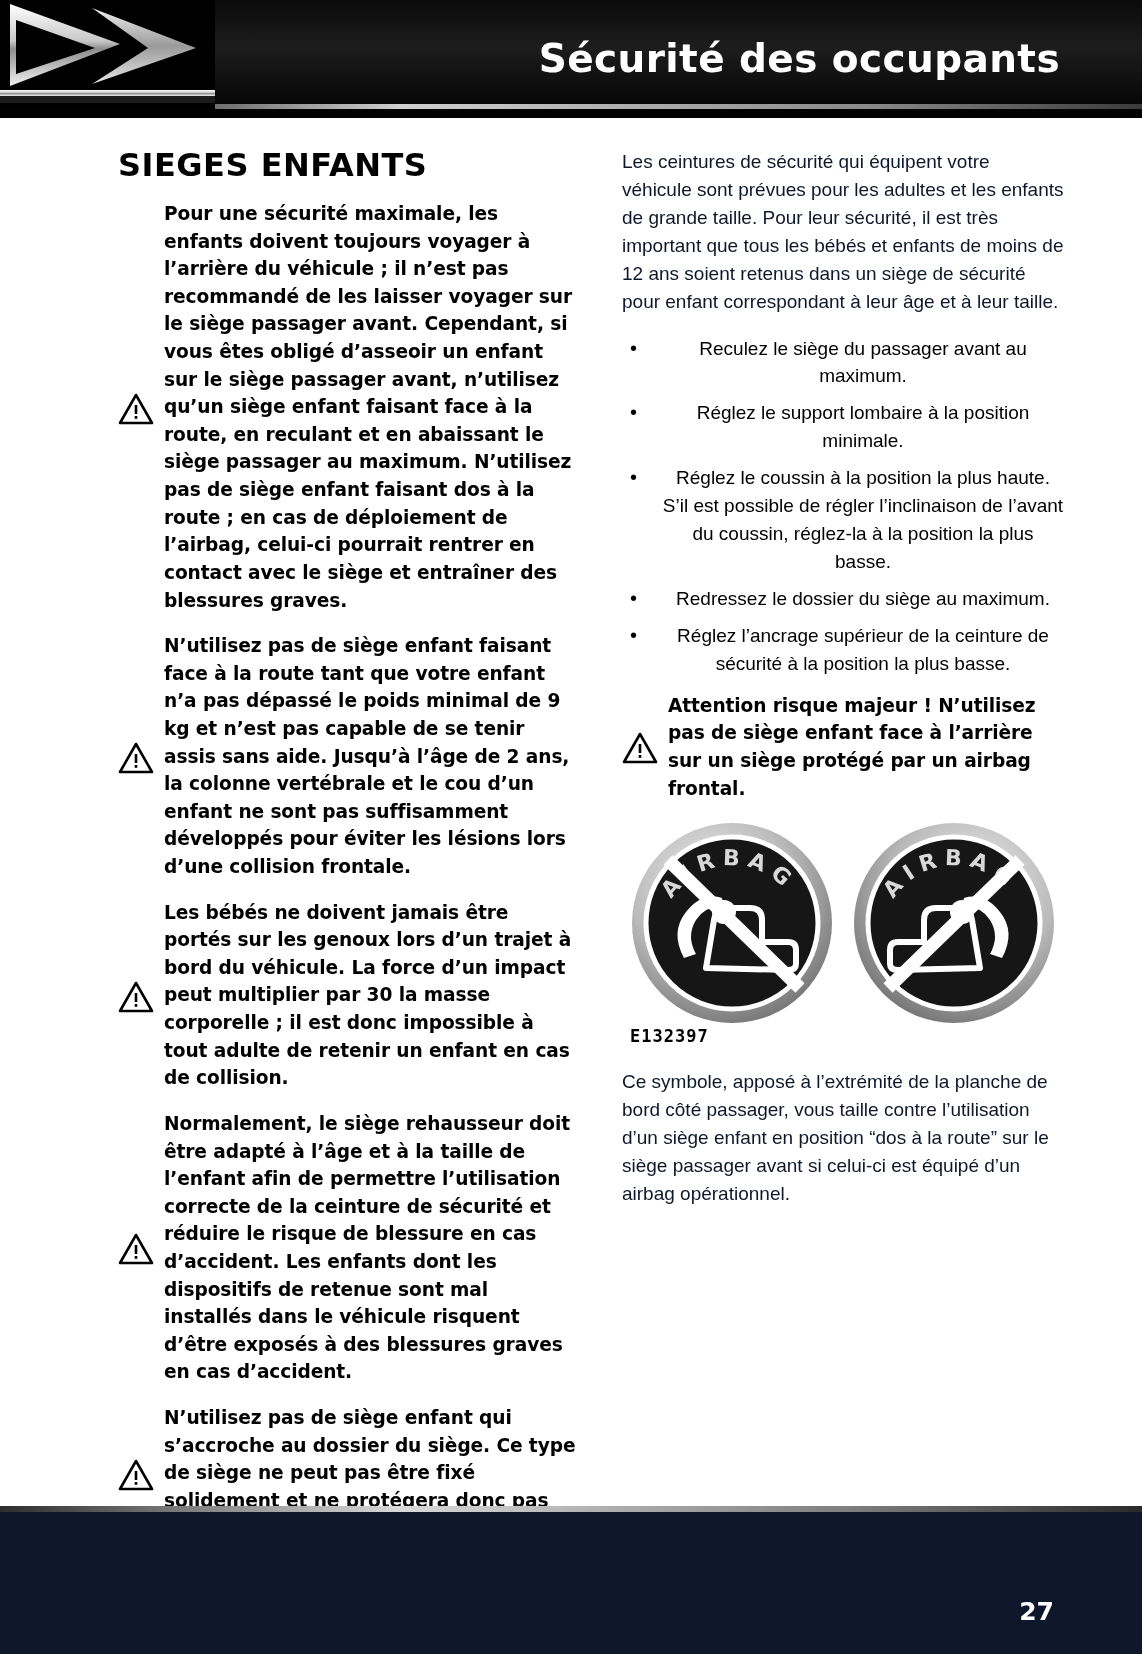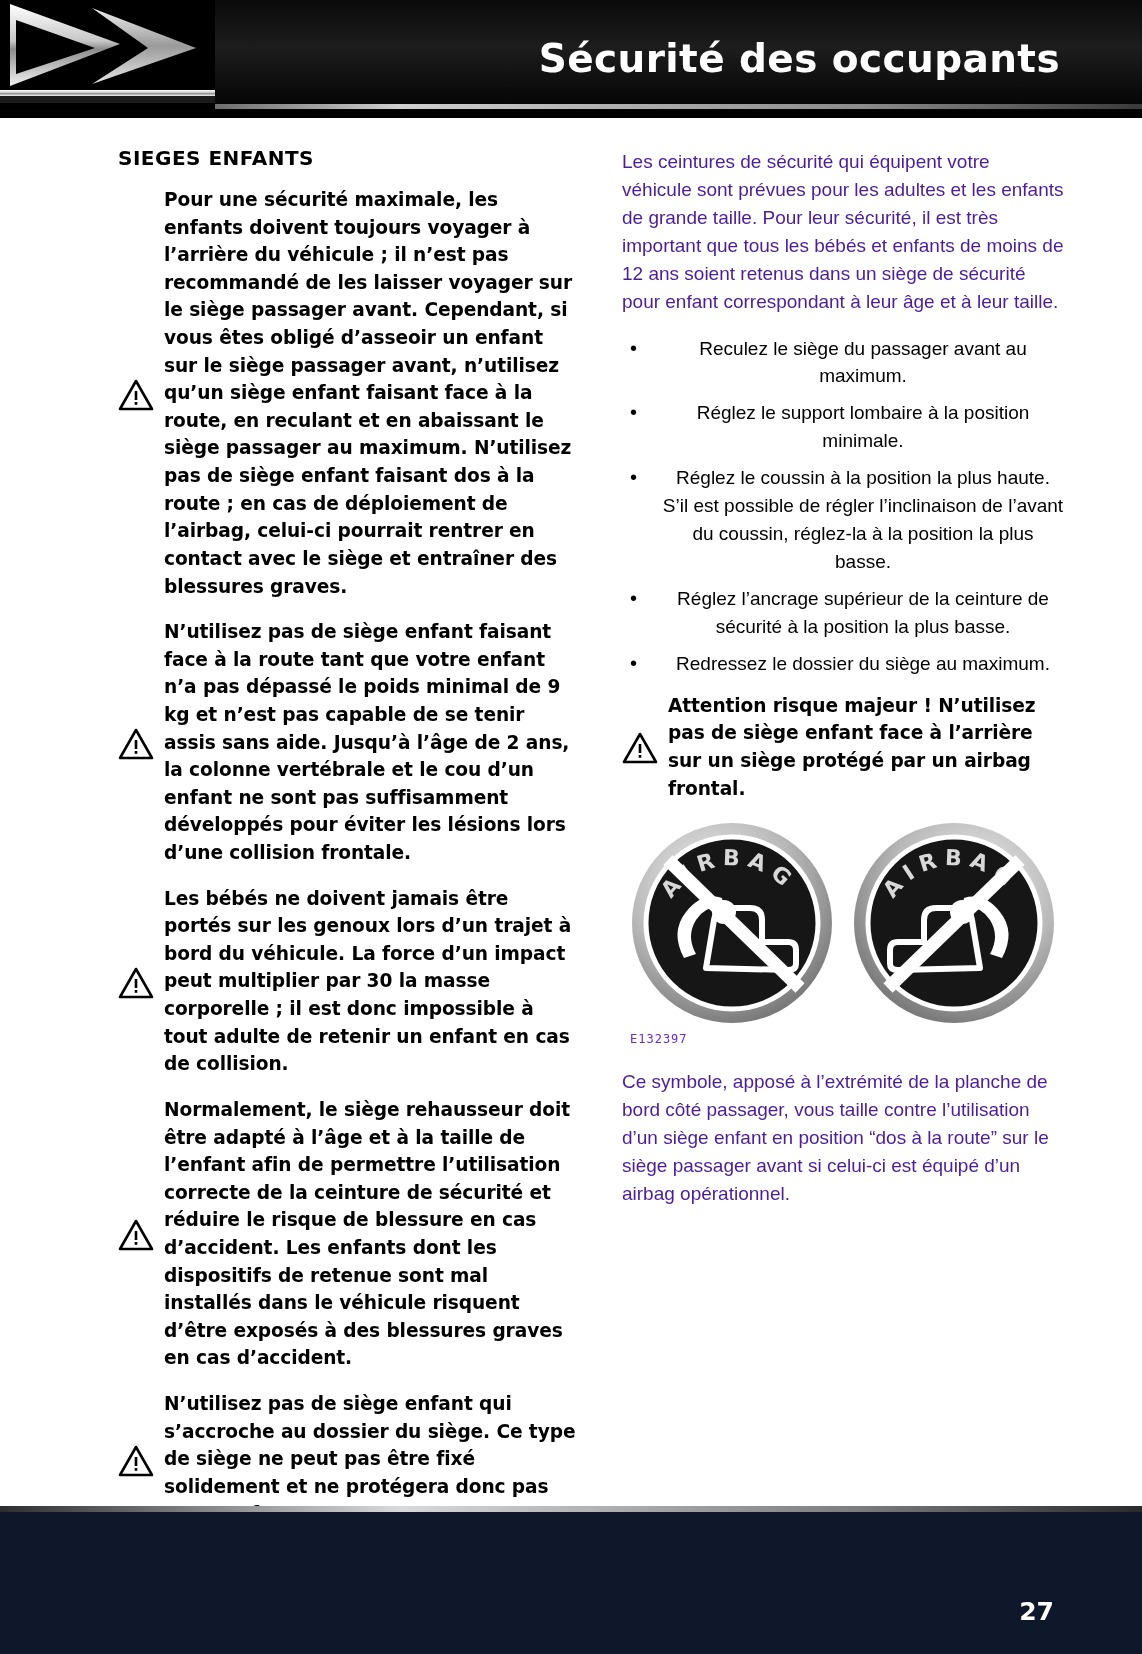--- a/index.html
+++ b/index.html
@@ -102,21 +102,21 @@
   }
   .col-right {
     position: absolute;
     left: 622px;
     top: 30px;
     width: 442px;
   }
 
   h1.section-title {
     font-family: "DejaVu Sans", sans-serif;
-    font-size: 20px;
+    font-size: 32px;
     font-weight: bold;
     margin: 0 0 16px 0;
     letter-spacing: 0.5px;
     color: #000;
   }
 
   
   .warn {
     display: flex;
     align-items: center;
@@ -135,21 +135,21 @@
     line-height: 1.485;
     color: #000;
     letter-spacing: -0.1px;
   }
 
   p.body {
     font-family: "Liberation Sans", sans-serif;
     font-size: 19px;
     line-height: 1.47;
     margin: 0 0 19px 0;
-    color: #4c1d95;
+    color: #0f172a;
   }
 
   ul.bullets {
     list-style: none;
     margin: 0 0 14px 0;
     padding: 0;
   }
   ul.bullets li {
     position: relative;
     padding-left: 40px;
@@ -177,23 +177,24 @@
     position: relative;
     width: 442px;
     height: 228px;
     background: #ffffff;
   }
   .fig-code {
     position: absolute;
     left: 8px;
     bottom: 2px;
     font-family: "DejaVu Sans Mono", monospace;
-    font-size: 12px;
+    font-size: 17px;
     letter-spacing: 1px;
-    color: #6d28d9;
+    color: #000000;
+    font-weight: bold;
   }
 </style>
 </head>
 <body>
 
 <div class="header">
   <div class="header-band"></div>
 
   <div class="logo-block">
     <svg width="215" height="110" viewBox="0 0 215 110">
@@ -288,22 +289,22 @@
   </div>
 
   <div class="col-right">
 
     <p class="body">Les ceintures de sécurité qui équipent votre véhicule sont prévues pour les adultes et les enfants de grande taille. Pour leur sécurité, il est très important que tous les bébés et enfants de moins de 12 ans soient retenus dans un siège de sécurité pour enfant correspondant à leur âge et à leur taille.</p>
 
     <ul class="bullets">
       <li>Reculez le siège du passager avant au maximum.</li>
       <li>Réglez le support lombaire à la position minimale.</li>
       <li>Réglez le coussin à la position la plus haute. S’il est possible de régler l’inclinaison de l’avant du coussin, réglez-la à la position la plus basse.</li>
+      <li>Redressez le dossier du siège au maximum.</li>
       <li>Réglez l’ancrage supérieur de la ceinture de sécurité à la position la plus basse.</li>
-      <li>Redressez le dossier du siège au maximum.</li>
     </ul>
 
     <div class="warn">
       <div class="tri">
         <svg width="36" height="33" viewBox="0 0 36 33">
           <path d="M18 2 L34 30 L2 30 Z" fill="none" stroke="#000" stroke-width="2.6" stroke-linejoin="round"></path>
           <rect x="16.7" y="12" width="2.6" height="9" fill="#000"></rect>
           <rect x="16.7" y="23" width="2.6" height="2.8" fill="#000"></rect>
         </svg>
       </div>

